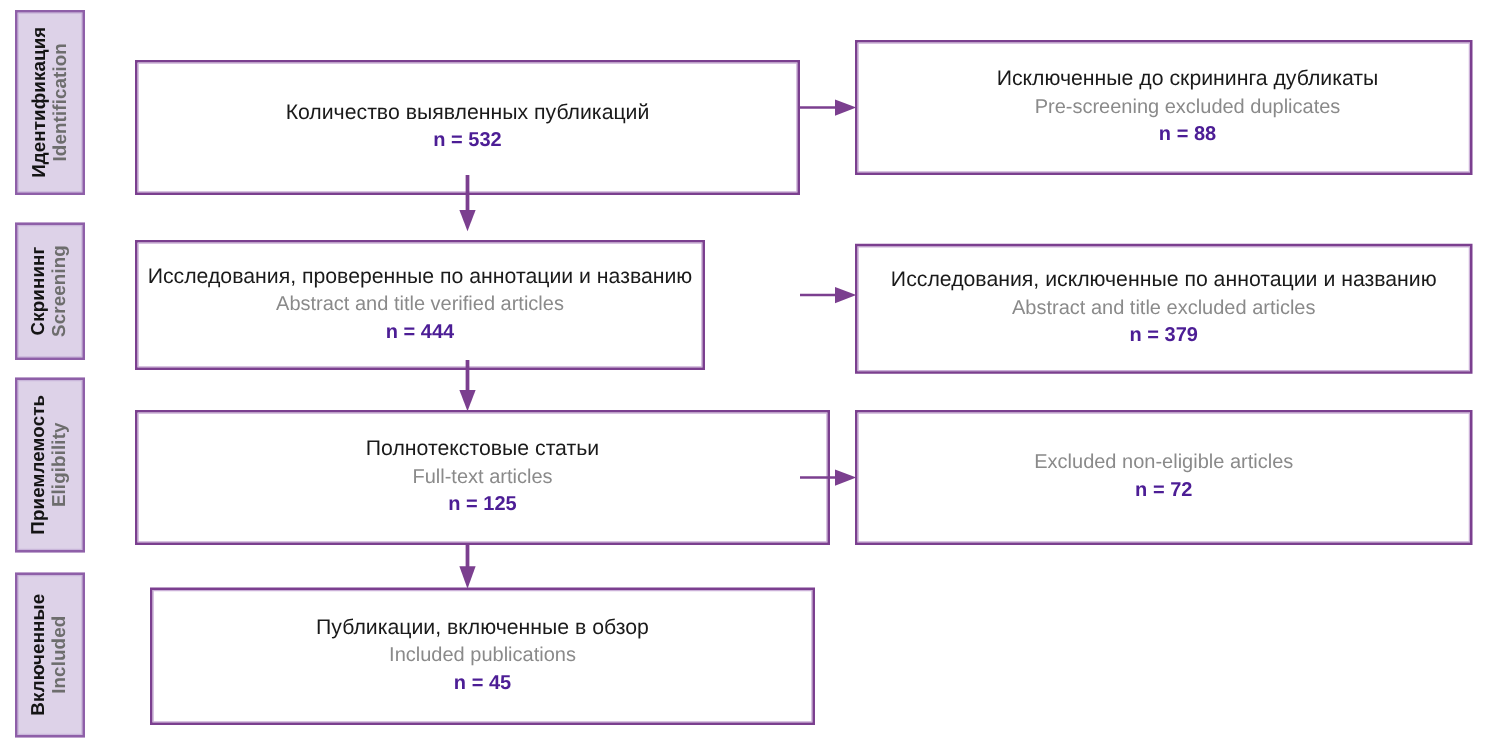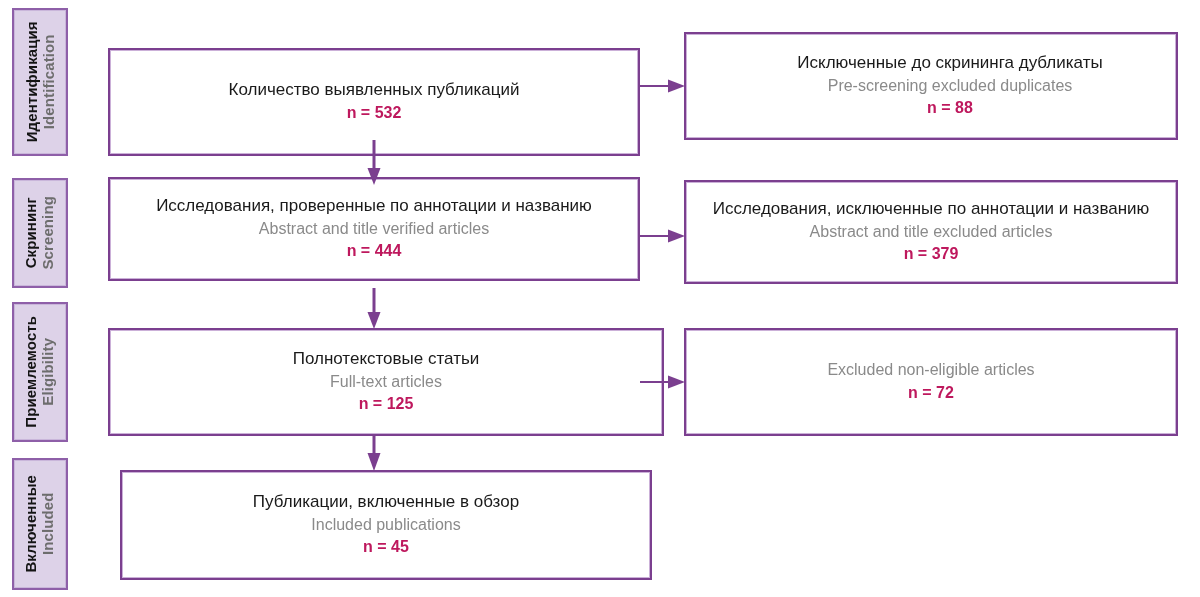--- a/index.html
+++ b/index.html
@@ -72,21 +72,21 @@
   }
   .box-en {
     font-size: 16px;
     color: #8a8a8a;
     line-height: 1.35;
     white-space: nowrap;
   }
   .box-n {
     font-size: 16px;
     font-weight: bold;
-    color: #be185d;
+    color: #4c1d95;
     line-height: 1.5;
     white-space: nowrap;
   }
 
   
   .arrow {
     position: absolute;
   }
   .arrow svg {
     display: block;
@@ -124,21 +124,21 @@
       <span class="stage-ru">Включенные</span>
       <span class="stage-en">Included</span>
     </div>
   </div>
 
   <div class="flow-box" style="left:108px; top:32px; width:532px; height:108px;margin-top:16px;">
     <div class="box-ru">Количество выявленных публикаций</div>
     <div class="box-n">n = 532</div>
   </div>
 
-  <div class="flow-box" style="left:108px; top:177px; width:532px; height:104px;">
+  <div class="flow-box" style="left:108px; top:192px; width:456px; height:104px;">
     <div class="box-ru">Исследования, проверенные по аннотации и названию</div>
     <div class="box-en">Abstract and title verified articles</div>
     <div class="box-n">n = 444</div>
   </div>
 
   <div class="flow-box" style="left:108px; top:328px; width:556px; height:108px;">
     <div class="box-ru">Полнотекстовые статьи</div>
     <div class="box-en">Full-text articles</div>
     <div class="box-n">n = 125</div>
   </div>
@@ -148,21 +148,21 @@
     <div class="box-en">Included publications</div>
     <div class="box-n">n = 45</div>
   </div>
 
   <div class="flow-box" style="left:684px; top:32px; width:494px; height:108px;padding-left:48px;">
     <div class="box-ru">Исключенные до скрининга дубликаты</div>
     <div class="box-en">Pre-screening excluded duplicates</div>
     <div class="box-n">n = 88</div>
   </div>
 
-  <div class="flow-box" style="left:684px; top:180px; width:494px; height:104px;align-items:center;">
+  <div class="flow-box" style="left:684px; top:195px; width:494px; height:104px;align-items:center;">
     <div class="box-ru">Исследования, исключенные по аннотации и названию</div>
     <div class="box-en">Abstract and title excluded articles</div>
     <div class="box-n">n = 379</div>
   </div>
 
   <div class="flow-box" style="left:684px; top:328px; width:494px; height:108px;">
     <div class="box-en">Excluded non-eligible articles</div>
     <div class="box-n">n = 72</div>
   </div>
 

